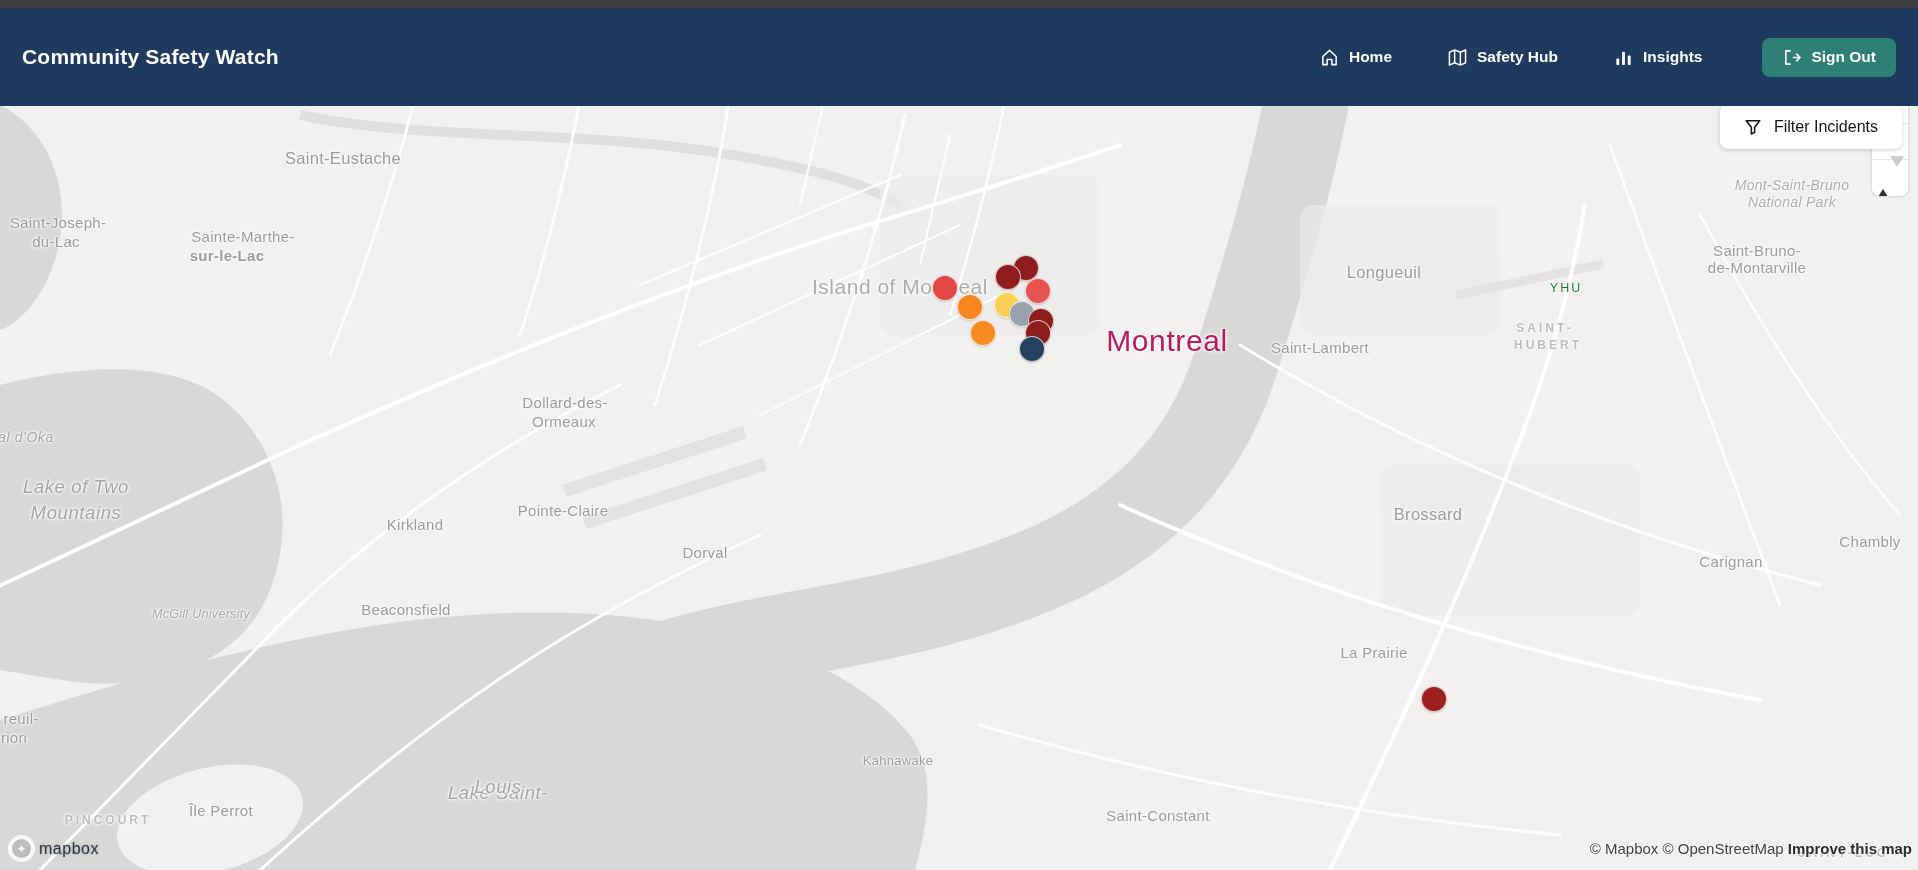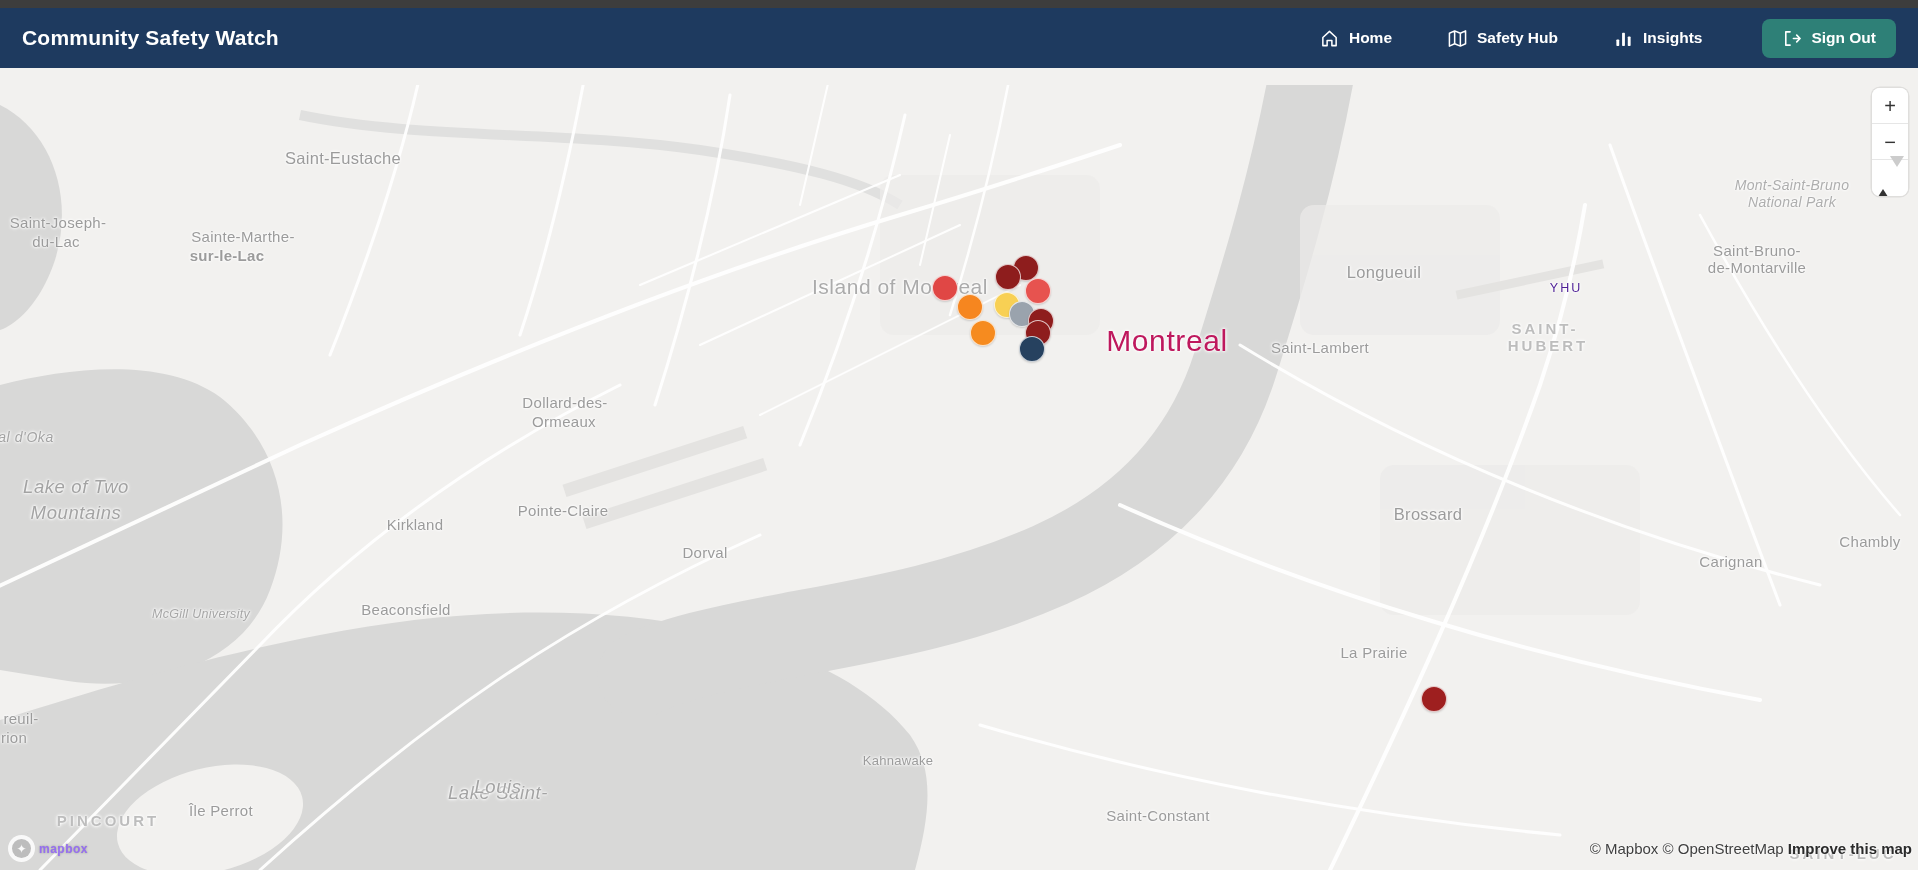--- a/index.html
+++ b/index.html
@@ -1,21 +1,21 @@
 <!DOCTYPE html>
 <html><head>
 <meta charset="utf-8">
 <style>
   * { margin:0; padding:0; box-sizing:border-box; }
   html,body { width:1918px; height:870px; overflow:hidden;
     font-family:"Liberation Sans", sans-serif; background:#f2f1ef; }
 
   
   .top-strip { position:absolute; left:0; top:0; width:1918px; height:8px; background:#3d3d3d; z-index:20; }
-  header { position:absolute; left:0; top:8px; width:1918px; height:60px; background:#1e3a5f;
+  header { position:absolute; left:0; top:8px; width:1918px; height:98px; background:#1e3a5f;
     display:flex; align-items:center; justify-content:space-between; padding:0 22px; z-index:19; }
   .app-title { color:#fff; font-size:21px; font-weight:bold; letter-spacing:.2px; }
   nav { display:flex; align-items:center; gap:56px; }
   .nav-item { display:flex; align-items:center; gap:10px; color:#fff; font-size:15.5px;
     font-weight:600; cursor:pointer; text-decoration:none; }
   .nav-item svg { display:block; }
   .signout-btn { display:flex; align-items:center; gap:10px; background:#2e8077; color:#fff;
     border:none; border-radius:8px; padding:10px 20px; font-size:15.5px; font-weight:600;
     font-family:inherit; cursor:pointer; margin-left:4px; }
 
@@ -28,22 +28,22 @@
     color:#9b9b9b; font-size:15px; letter-spacing:.3px;
     text-shadow:0 0 2px #fff,0 0 3px #fff,0 0 4px #fff; }
   .map-label.lg { font-size:16.5px; }
   .map-label.sm { font-size:13px; }
   .map-label.city { font-size:30px; color:#be185d; letter-spacing:.6px; }
   .map-label.region { font-size:21px; color:#ababab; letter-spacing:.5px; }
   .map-label.water { font-style:italic; color:#a3a3a3; font-size:18.5px; letter-spacing:.6px; }
   .map-label.water.sm { font-size:14px; }
   .map-label.park { font-style:italic; color:#aeaeae; font-size:14px; }
   .map-label.poi { font-style:italic; color:#a6a6a6; font-size:12.5px; }
-  .map-label.area { font-size:15px; letter-spacing:3px; color:#bdbdbd; font-weight:600; }
-  .map-label.airport { font-size:12.5px; letter-spacing:2px; color:#4c1d95; }
+  .map-label.area { font-size:12px; letter-spacing:3px; color:#bdbdbd; font-weight:600; }
+  .map-label.airport { font-size:12.5px; letter-spacing:2px; color:#15803d; }
 
   .incident-marker { position:absolute; width:26px; height:26px; border-radius:50%;
     border:1px solid rgba(255,255,255,.75); transform:translate(-50%,-50%);
     z-index:4; cursor:pointer; box-shadow:0 1px 2px rgba(0,0,0,.15); }
 
   
   .map-toolbar { position:absolute; top:19px; right:16px; display:flex; gap:15px; z-index:6; }
   .filter-btn { display:flex; align-items:center; gap:12px; background:#fff; color:#141414;
     border:none; border-radius:8px; height:45px; padding:0 24px; font-size:16px; font-weight:500;
     font-family:inherit; cursor:pointer; box-shadow:0 1px 4px rgba(0,0,0,.18); }
@@ -64,21 +64,21 @@
   .tri-down { width:0; height:0; border-left:7px solid transparent; border-right:7px solid transparent;
     border-top:11px solid #ccc; }
 
   
   .mapbox-logo { position:absolute; left:8px; bottom:8px; display:flex; align-items:center; gap:4px;
     z-index:5; cursor:pointer; opacity:.85; }
   .logo-circle { width:27px; height:27px; border-radius:50%; background:#fff; display:flex;
     align-items:center; justify-content:center; }
   .logo-inner { width:19px; height:19px; border-radius:50%; background:#b9b9b9; display:flex;
     align-items:center; justify-content:center; color:#fff; font-size:12px; }
-  .logo-word { color:#8b5cf6; font-size:12px; font-weight:bold; letter-spacing:.5px;
+  .logo-word { color:#0f172a; font-size:16px; font-weight:normal; letter-spacing:.5px;
     text-shadow:0 0 1px #a9a9a9,0 0 2px #a9a9a9,0 0 3px #b5b5b5; }
   .attribution { position:absolute; right:6px; bottom:13px; z-index:5; font-size:15px;
     color:#3f3f3f; text-shadow:0 0 2px rgba(255,255,255,.9),0 0 3px rgba(255,255,255,.9); }
   .attribution a { color:#3f3f3f; text-decoration:none; cursor:pointer; }
   .attribution a.improve { font-weight:bold; color:#2b2b2b; }
 </style>
 </head>
 <body>
 
 <div class="top-strip"></div>
@@ -218,20 +218,26 @@
   <div class="nav-ctl">
     <button>+</button>
     <button>−</button>
     <button class="compass">
       <span class="tri-up"></span>
       <span class="tri-down"></span>
     </button>
   </div>
 
   <div class="map-toolbar">
+    <button class="filter-btn">
+      <svg width="18" height="18" viewBox="0 0 20 20" fill="none" stroke="#141414" stroke-width="1.7" stroke-linejoin="round">
+          <path d="M2.5 3 H17.5 L11.8 10.2 V16 L8.2 17.8 V10.2 Z"></path>
+        </svg>
+      <span>Filter Incidents</span>
+    </button>
   </div>
 
   <div class="mapbox-logo">
     <div class="logo-circle">
       <div class="logo-inner">✦</div>
     </div>
     <span class="logo-word">mapbox</span>
   </div>
 
   <div class="attribution">

